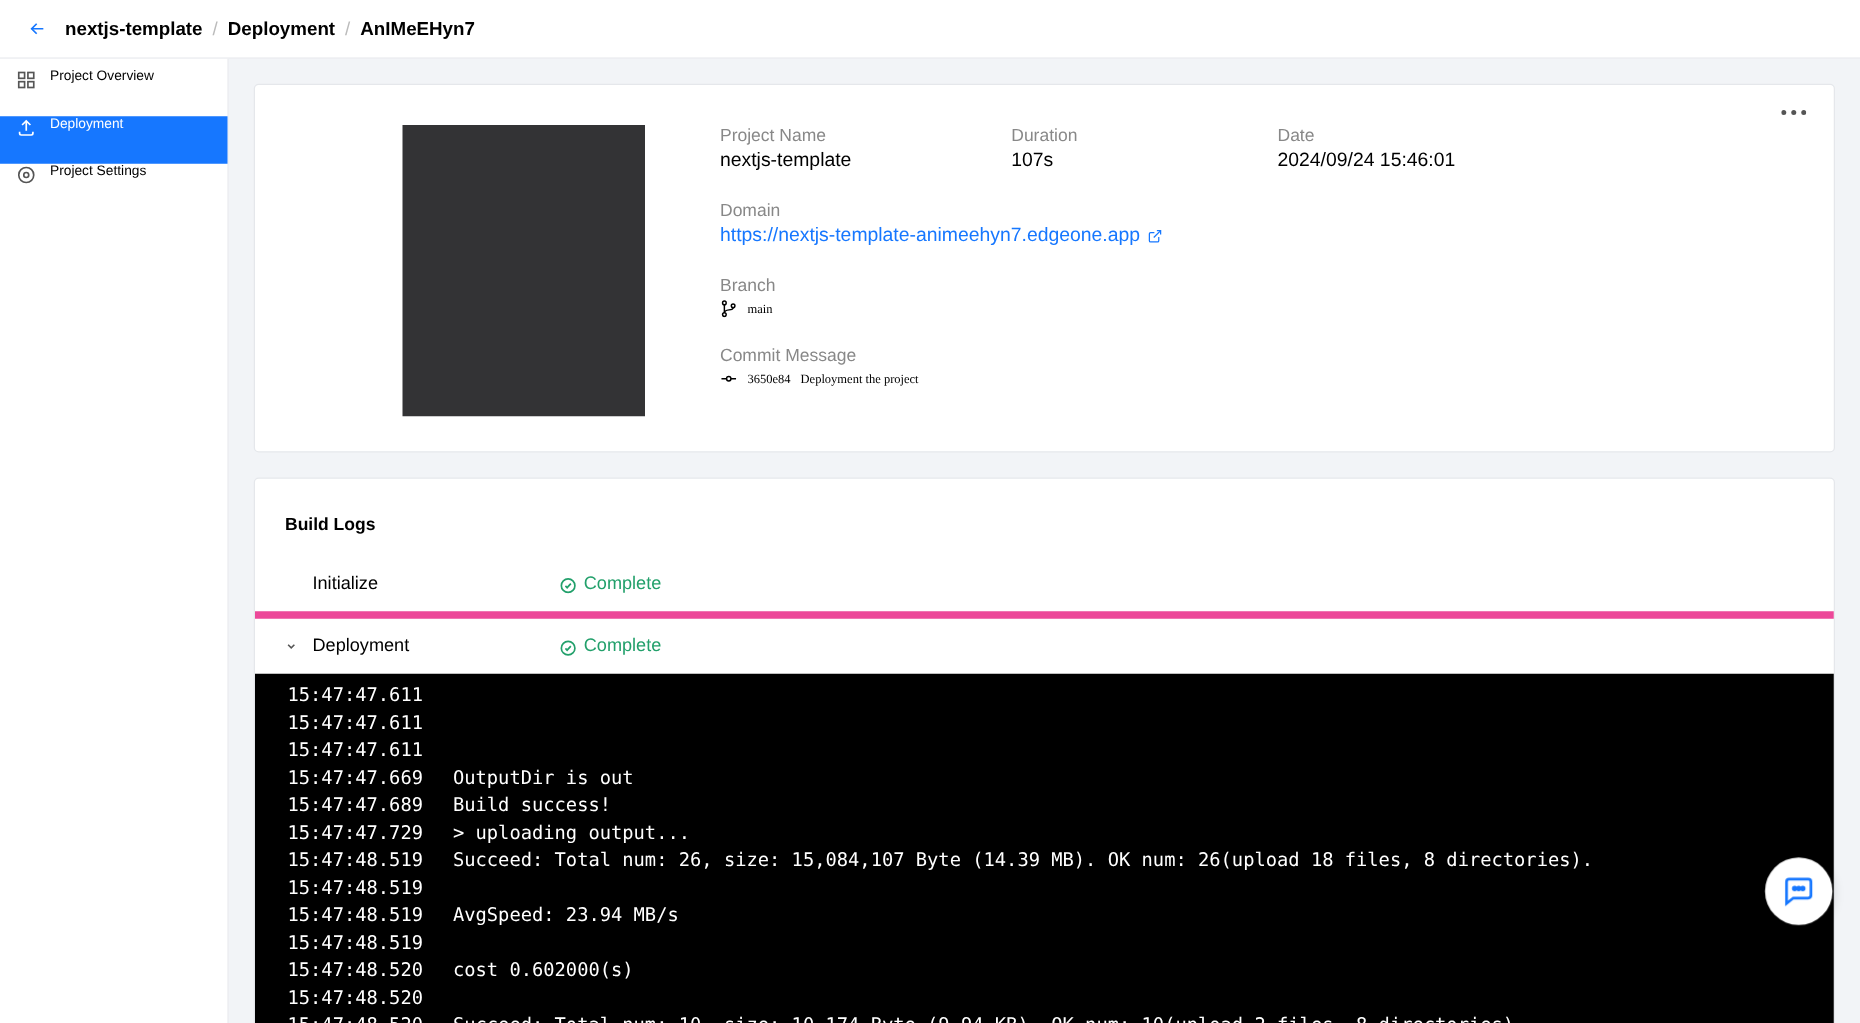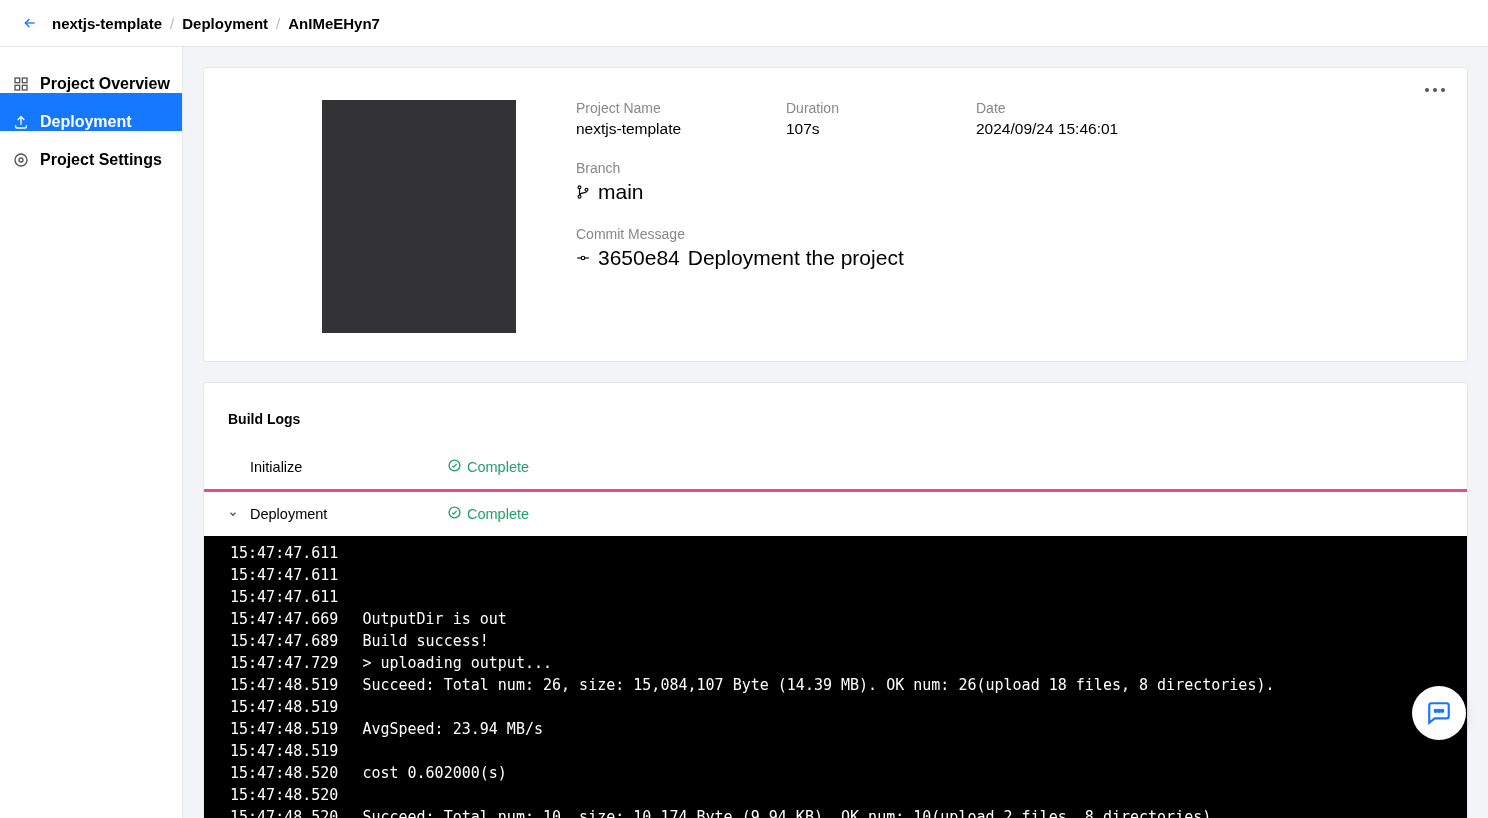--- a/index.html
+++ b/index.html
@@ -4,44 +4,44 @@
 <style>
 * { box-sizing: border-box; margin: 0; padding: 0; }
 body { font-family: -apple-system, BlinkMacSystemFont, "Segoe UI", Helvetica, Arial, sans-serif; font-size: 14px; color: #000; background: #fff; }
 .topbar { height: 47px; border-bottom: 1px solid #e5e7eb; display: flex; align-items: center; padding: 0 20px; gap: 12px; }
 .back-btn { width: 20px; height: 20px; display: flex; align-items: center; justify-content: center; color: #1677ff; cursor: pointer; }
 .breadcrumb { display: flex; align-items: center; gap: 8px; font-size: 15px; }
 .breadcrumb .sep { color: #bbb; }
 .breadcrumb .crumb { color: #000; font-weight: 600; }
 .layout { display: flex; min-height: calc(100vh - 47px); }
 .sidebar { width: 183px; background: #fff; border-right: 1px solid #e5e7eb; padding-top: 8px; }
-.side-item { height: 38px; display: flex; align-items: flex-end; gap: 10px; padding: 0 12px; font-size: 16px; cursor: pointer; color: #000; font-weight: bold; }
+.side-item { height: 38px; display: flex; align-items: flex-start; gap: 10px; padding: 0 12px; font-size: 11px; cursor: pointer; color: #000; }
 .side-item.active { background: #1677ff; color: #fff; }
 .side-item .icon { width: 18px; height: 18px; display: flex; align-items: center; justify-content: center; }
 .main { flex: 1; background: #f2f4f7; padding: 20px; }
 .card { background: #fff; border: 1px solid #e5e7eb; border-radius: 4px; }
 .overview-card { padding: 32px 36px 28px 36px; position: relative; }
 .more-btn { position: absolute; top: 20px; right: 22px; color: #555; font-size: 20px; letter-spacing: 2px; cursor: pointer; }
 .overview-row { display: flex; gap: 60px; }
 .preview-img { width: 194px; height: 233px; background: #333335; margin-left: 82px; flex-shrink: 0; }
 .details { flex: 1; display: flex; flex-direction: column; }
-.detail-top { display: flex; gap: 40px; }
+.detail-top { display: flex; gap: 63px; }
 .detail-block { min-width: 150px; }
 .status-block { border: 2px solid #7ac142; border-radius: 4px; padding: 10px 14px; min-width: 160px; }
 .label { color: #888; font-size: 14px; margin-bottom: 4px; }
 .value { color: #000; font-size: 15.5px; }
 .status-value { color: #22a06b; font-size: 15.5px; display: flex; align-items: center; gap: 6px; }
 .link { color: #1677ff; font-size: 15.5px; text-decoration: none; display: inline-flex; align-items: center; gap: 6px; }
-.branch-val, .commit-val { display: flex; align-items: center; gap: 8px; font-size: 21px; }
+.branch-val, .commit-val { display: flex; align-items: center; gap: 8px; font-size: 10px; font-family: Liberation Serif, serif; }
 .section { margin-top: 22px; }
 .logs-card { margin-top: 20px; padding: 28px 0 0 0; }
 .logs-title { font-size: 14px; font-weight: 600; padding: 0 24px 18px 24px; }
-.log-step { display: flex; align-items: center; padding: 14px 24px; border-bottom: 3px solid #ec4899; gap: 8px; font-size: 14.5px; }
+.log-step { display: flex; align-items: center; padding: 14px 24px; border-bottom: 6px solid #ec4899; gap: 8px; font-size: 14.5px; }
 .log-step .step-name { width: 190px; color: #000; }
-.log-step .complete { color: #22a06b; display: flex; align-items: flex-start; gap: 6px; }
+.log-step .complete { color: #22a06b; display: flex; align-items: flex-end; gap: 6px; }
 .chevron { width: 14px; display: inline-block; text-align: center; color: #555; }
 .terminal { background: #000; color: #fff; font-family: ui-monospace, Menlo, Consolas, monospace; font-size: 15px; line-height: 22px; padding: 6px 6px 6px 6px; }
 .term-row { display: flex; gap: 24px; white-space: pre; }
 .term-ts { flex-shrink: 0; padding-left: 2px; margin-left: 18px; }
 .chat-fab { position: fixed; right: 22px; bottom: 78px; width: 54px; height: 54px; border-radius: 50%; background: #fff; box-shadow: 0 2px 10px rgba(0,0,0,.18); display: flex; align-items: center; justify-content: center; color: #1677ff; cursor: pointer; }
 svg { display: block; }
 </style>
 </head>
 <body>
 
@@ -115,20 +115,31 @@
             <div class="detail-block" style="min-width:150px">
               <div class="label">Duration</div>
               <div class="value">107s</div>
             </div>
             <div class="detail-block">
               <div class="label">Date</div>
               <div class="value">2024/09/24 15:46:01</div>
             </div>
           </div>
 
+          <div class="section">
+            <div class="label">Domain</div>
+            <a class="link" href="#">
+              <span>https://nextjs-template-animeehyn7.edgeone.app</span>
+              <svg width="12" height="12" viewBox="0 0 24 24" fill="none" stroke="#1677ff" stroke-width="2">
+                  <path d="M18 13v6a2 2 0 0 1-2 2H5a2 2 0 0 1-2-2V8a2 2 0 0 1 2-2h6"></path>
+                  <path d="M15 3h6v6"></path>
+                  <path d="M10 14L21 3"></path>
+                </svg>
+            </a>
+          </div>
 
           <div class="section">
             <div class="label">Branch</div>
             <div class="branch-val">
               <svg width="14" height="14" viewBox="0 0 24 24" fill="none" stroke="#000" stroke-width="2">
                   <circle cx="6" cy="4" r="2.5"></circle>
                   <circle cx="18" cy="8" r="2.5"></circle>
                   <circle cx="6" cy="20" r="2.5"></circle>
                   <path d="M6 6.5v11"></path>
                   <path d="M18 10.5c0 5-12 1-12 7"></path>

